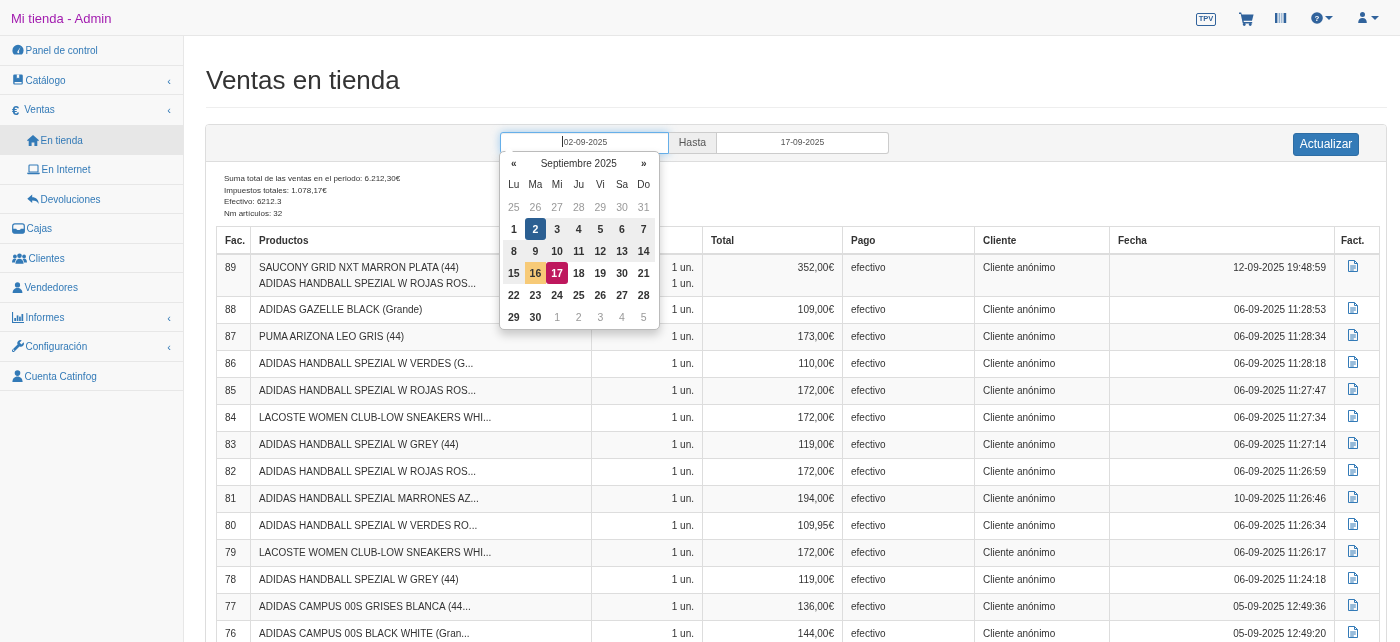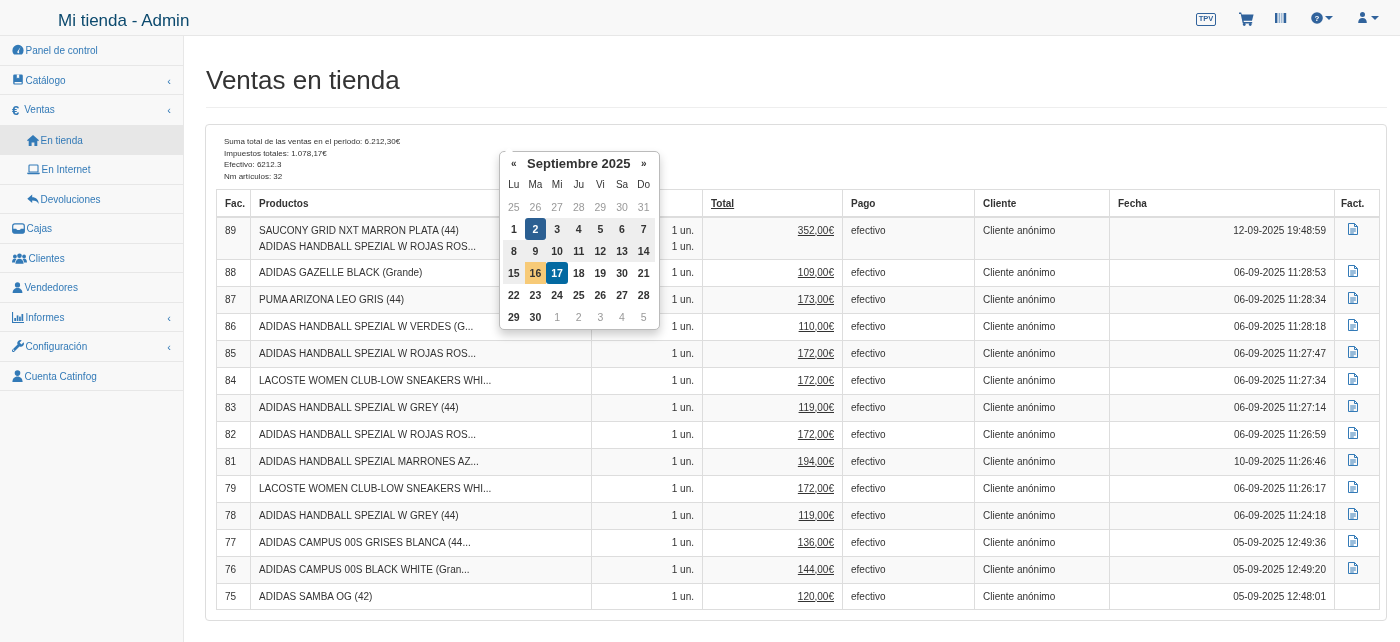--- a/index.html
+++ b/index.html
@@ -3,21 +3,21 @@
 <meta charset="utf-8">
 <title>Mi tienda - Admin</title>
 <style>
 * { box-sizing: border-box; margin:0; padding:0; }
 html,body { font-family:"Liberation Sans", sans-serif; background:#fff; color:#333; }
 body { width:1400px; height:642px; overflow:hidden; position:relative; }
 
 
 .navbar { position:absolute; left:0; top:0; width:1400px; height:36px;
   background:#f8f8f8; border-bottom:1px solid #e7e7e7; z-index:5; }
-.brand { position:absolute; left:11px; top:11px; font-size:17px; color:#0c4a6e;margin-left:47px; }
+.brand { position:absolute; left:11px; top:11px; font-size:13px; color:#a21caf; }
 .nico { position:absolute; top:0; }
 .tpvbox { left:1196px; top:13px; width:20px; height:13px; border:1.3px solid #31639c;
   border-radius:2px; color:#31639c; font-size:7.5px; font-weight:bold; text-align:center;
   line-height:10px; }
 .caret { display:inline-block; width:0; height:0; border-left:4px solid transparent;
   border-right:4px solid transparent; border-top:4px solid #31639c; }
 
 
 .sidebar { position:absolute; left:0; top:36px; width:184px; height:606px;
   background:#f8f8f8; border-right:1px solid #e7e7e7; }
@@ -56,48 +56,48 @@
 
 
 table.sales { border-collapse:collapse; table-layout:fixed; width:100%; margin-top:7px; font-size:10px; }
 .sales th, .sales td { border:1px solid #ddd; padding:4.5px 8px; line-height:16px;
   vertical-align:top; }
 .sales th { border-bottom:2px solid #ddd; text-align:left; font-weight:bold; padding-top:6px; padding-bottom:4px; }
 .sales tbody tr:nth-child(odd) { background:#f9f9f9; }
 .cfac { width:34px; text-align:left; }
 .cprod { width:341px; }
 .cqty { width:111px; text-align:right; }
-.ctot { width:140px; text-align:right;text-decoration:underline; }
+.ctot { width:140px; text-align:right; }
 .cpag { width:132px; }
 .ccli { width:135px; }
 .cfec { width:225px; text-align:right; }
 .cfact { width:45px; text-align:left; }
 th.cfact { padding-left:6px; }
 td.cfact { padding-left:13px; }
 
 
 .datepicker { position:absolute; left:499px; top:151px; width:160.5px;
   background:#fff; border:1px solid #bbb; border-radius:5px;
   box-shadow:0 5px 10px rgba(0,0,0,.2); z-index:10; padding:2px 4px 1px 3px; }
 .dp-arrow { position:absolute; left:5px; top:-5px; width:0; height:0;
   border-left:4px solid transparent; border-right:4px solid transparent;
   border-bottom:5px solid #fff; }
 .dp table { border-collapse:collapse; width:100%; }
 .dp td, .dp th { width:21.6px; text-align:center; font-size:10.5px; padding:0; }
 .dp tr.trow th { height:18px; }
 .dp tr.drow th { height:24px; }
 .dp td { height:22px; font-weight:bold; color:#333; }
-.dp th.tit { font-size:13px; font-weight:bold; }
+.dp th.tit { font-size:10px; font-weight:normal; }
 .dp th.prev, .dp th.next { font-size:10px; font-weight:bold; color:#333; }
 .dp th.dow { font-weight:normal; font-size:10px; }
 .dp td.old, .dp td.new { color:#999; font-weight:normal; }
 .dp td.range { background:#eee; }
 .dp td.active { background:#2b5f92; color:#fff; border-radius:3px; }
 .dp td.today { background:#f7ca77; }
-.dp td.sel { background:#0369a1; color:#fff; border-radius:3px; }
+.dp td.sel { background:#be185d; color:#fff; border-radius:3px; }
 </style>
 </head>
 <body>
 
 <div class="navbar">
   <span class="brand">Mi tienda - Admin</span>
   <div class="nico tpvbox">TPV</div>
   <svg class="nico" style="left:1239px;top:12px" width="15" height="14" viewBox="0 0 16 15">
     <path fill="#31639c" d="M0 .5h2.3l.6 2.2H15.6l-1.7 6.6H4.8l.4 1.4h8.9v1.6H4L1.8 2.1H0z"></path>
     <circle cx="5.6" cy="13.4" r="1.5" fill="#31639c"></circle>
@@ -199,20 +199,28 @@
             <circle cx="5.5" cy="3.1" r="2.8" fill="#337ab7"></circle>
             <path fill="#337ab7" d="M.4 12c0-3.4 2.1-5.6 5.1-5.6s5.1 2.2 5.1 5.6z"></path>
           </svg>Cuenta Catinfog</a>
       </li>
 </ul>
 </div>
 
 <div class="main">
   <h1>Ventas en tienda</h1>
   <div class="panel">
+    <div class="panel-heading">
+      <div class="dates">
+        <div class="dinp d1"><span style="display:inline-block;width:1px;height:11px;background:#333;vertical-align:-2px;margin-right:1px"></span>02-09-2025</div>
+        <div class="addon">Hasta</div>
+        <div class="dinp d2">17-09-2025</div>
+      </div>
+      <div class="btn-act">Actualizar</div>
+    </div>
     <div class="panel-body">
       <div class="summary">
         <div>Suma total de las ventas en el periodo: 6.212,30€</div>
         <div>Impuestos totales: 1.078,17€</div>
         <div>Efectivo: 6212.3</div>
         <div>Nm artículos: 32</div>
       </div>
       <table class="sales">
         <thead>
           <tr>
@@ -347,20 +355,34 @@
               <td class="cpag">efectivo</td>
               <td class="ccli">Cliente anónimo</td>
               <td class="cfec">10-09-2025 11:26:46</td>
               <td class="cfact"><svg width="10" height="12" viewBox="0 0 10 12">
                   <path fill="none" stroke="#337ab7" stroke-width="1" d="M.5 .5h6L9.5 3.5v8h-9z"></path>
                   <path fill="none" stroke="#337ab7" stroke-width="1" d="M6.5 .5v3h3"></path>
                   <path stroke="#337ab7" stroke-width="1" fill="none" d="M2.2 6h5.6M2.2 8h5.6M2.2 10h3.6"></path>
                 </svg></td>
             </tr>
           <tr>
+              <td class="cfac">80</td>
+              <td class="cprod">ADIDAS HANDBALL SPEZIAL W VERDES RO...</td>
+              <td class="cqty">1 un.</td>
+              <td class="ctot">109,95€</td>
+              <td class="cpag">efectivo</td>
+              <td class="ccli">Cliente anónimo</td>
+              <td class="cfec">06-09-2025 11:26:34</td>
+              <td class="cfact"><svg width="10" height="12" viewBox="0 0 10 12">
+                  <path fill="none" stroke="#337ab7" stroke-width="1" d="M.5 .5h6L9.5 3.5v8h-9z"></path>
+                  <path fill="none" stroke="#337ab7" stroke-width="1" d="M6.5 .5v3h3"></path>
+                  <path stroke="#337ab7" stroke-width="1" fill="none" d="M2.2 6h5.6M2.2 8h5.6M2.2 10h3.6"></path>
+                </svg></td>
+            </tr>
+          <tr>
               <td class="cfac">79</td>
               <td class="cprod">LACOSTE WOMEN CLUB-LOW SNEAKERS WHI...</td>
               <td class="cqty">1 un.</td>
               <td class="ctot">172,00€</td>
               <td class="cpag">efectivo</td>
               <td class="ccli">Cliente anónimo</td>
               <td class="cfec">06-09-2025 11:26:17</td>
               <td class="cfact"><svg width="10" height="12" viewBox="0 0 10 12">
                   <path fill="none" stroke="#337ab7" stroke-width="1" d="M.5 .5h6L9.5 3.5v8h-9z"></path>
                   <path fill="none" stroke="#337ab7" stroke-width="1" d="M6.5 .5v3h3"></path>

